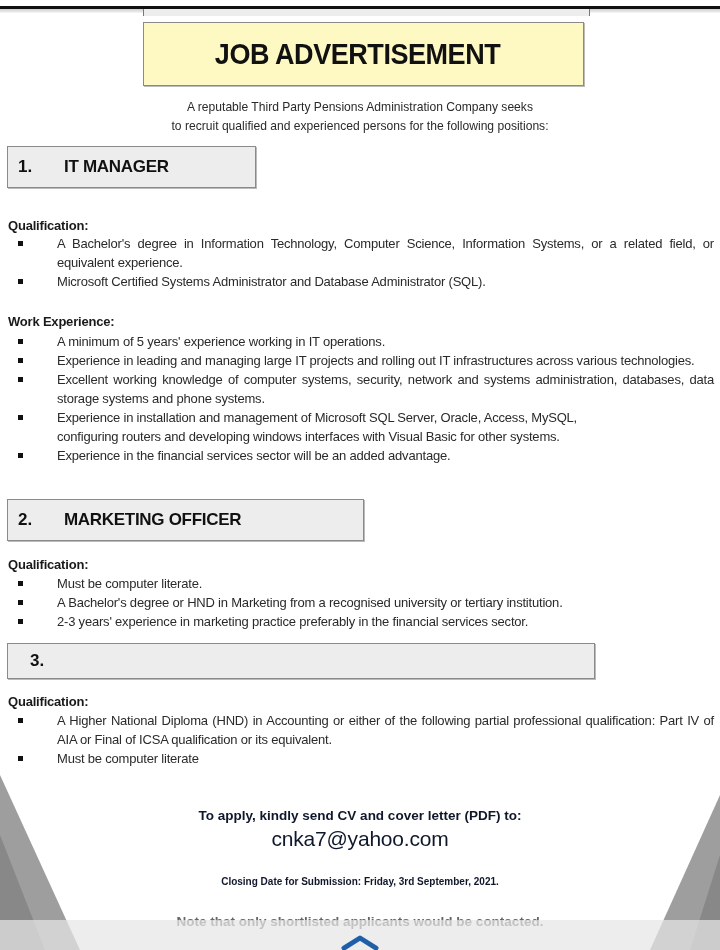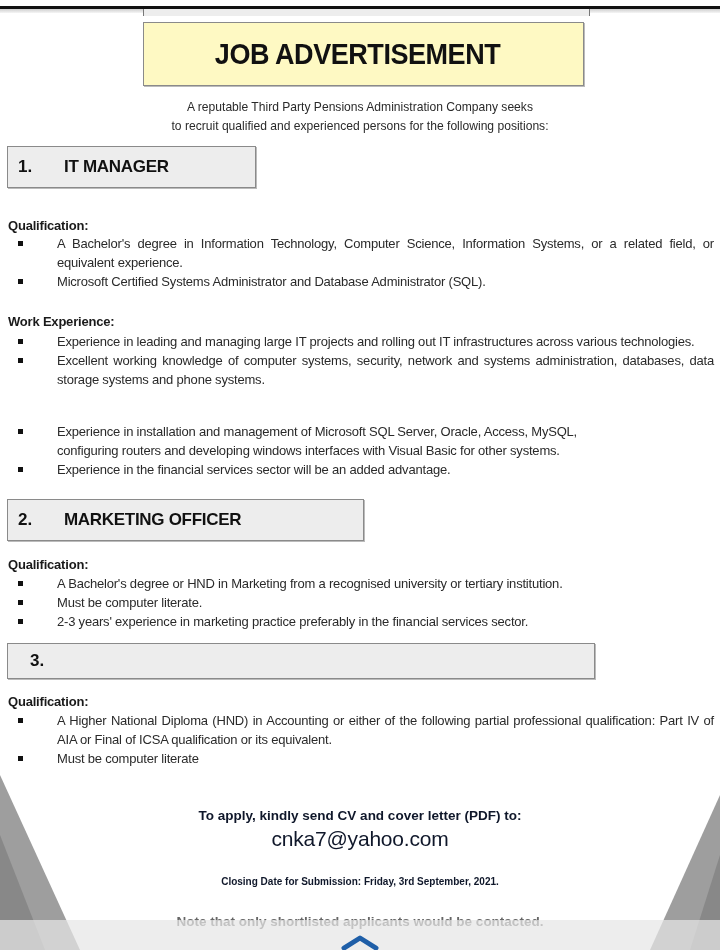--- a/index.html
+++ b/index.html
@@ -195,36 +195,36 @@
 </div>
 
 <div class="section-label" style="top:218px;">Qualification:</div>
 <ul class="blist" style="top:234px;">
   <li><span class="bullet"></span><span>A Bachelor's degree in Information Technology, Computer Science, Information Systems, or a related field, or equivalent experience.</span></li>
   <li class="short"><span class="bullet"></span><span>Microsoft Certified Systems Administrator and Database Administrator (SQL).</span></li>
 </ul>
 
 <div class="section-label" style="top:314px;">Work Experience:</div>
 <ul class="blist" style="top:332px;">
-  <li class="short"><span class="bullet"></span></li>
+  <li class="short"><span class="bullet"></span><span>A minimum of 5 years' experience working in IT operations.</span></li>
   <li><span class="bullet"></span><span>Experience in leading and managing large IT projects and rolling out IT infrastructures across various technologies.</span></li>
   <li><span class="bullet"></span><span>Excellent working knowledge of computer systems, security, network and systems administration, databases, data storage systems and phone systems.</span></li>
-  <li class="short" style="padding-right:90px;margin-top:33px;"><span class="bullet"></span><span>Experience in installation and management of Microsoft SQL Server, Oracle, Access, MySQL, configuring routers and developing windows interfaces with Visual Basic for other systems.</span></li>
+  <li class="short" style="padding-right:90px;"><span class="bullet"></span><span>Experience in installation and management of Microsoft SQL Server, Oracle, Access, MySQL, configuring routers and developing windows interfaces with Visual Basic for other systems.</span></li>
   <li class="short"><span class="bullet"></span><span>Experience in the financial services sector will be an added advantage.</span></li>
 </ul>
 
 <div class="pos-box" style="top:499px; width:355px;">
   <span class="num">2.</span>
   <span class="ttl">MARKETING OFFICER</span>
 </div>
 
 <div class="section-label" style="top:557px;">Qualification:</div>
 <ul class="blist" style="top:574px;">
+  <li class="short"><span class="bullet"></span><span>Must be computer literate.</span></li>
   <li class="short"><span class="bullet"></span><span>A Bachelor's degree or HND in Marketing from a recognised university or tertiary institution.</span></li>
-  <li class="short"><span class="bullet"></span><span>Must be computer literate.</span></li>
   <li class="short"><span class="bullet"></span><span>2-3 years' experience in marketing practice preferably in the financial services sector.</span></li>
 </ul>
 
 <div class="pos-box" style="top:643px; width:586px; height:34px;">
   <span class="num" style="padding-left:22px; width:48px;">3.</span>
 </div>
 
 <div class="section-label" style="top:694px;">Qualification:</div>
 <ul class="blist" style="top:711px;">
   <li><span class="bullet"></span><span>A Higher National Diploma (HND) in Accounting or either of the following partial professional qualification: Part IV of AIA or Final of ICSA qualification or its equivalent.</span></li>

